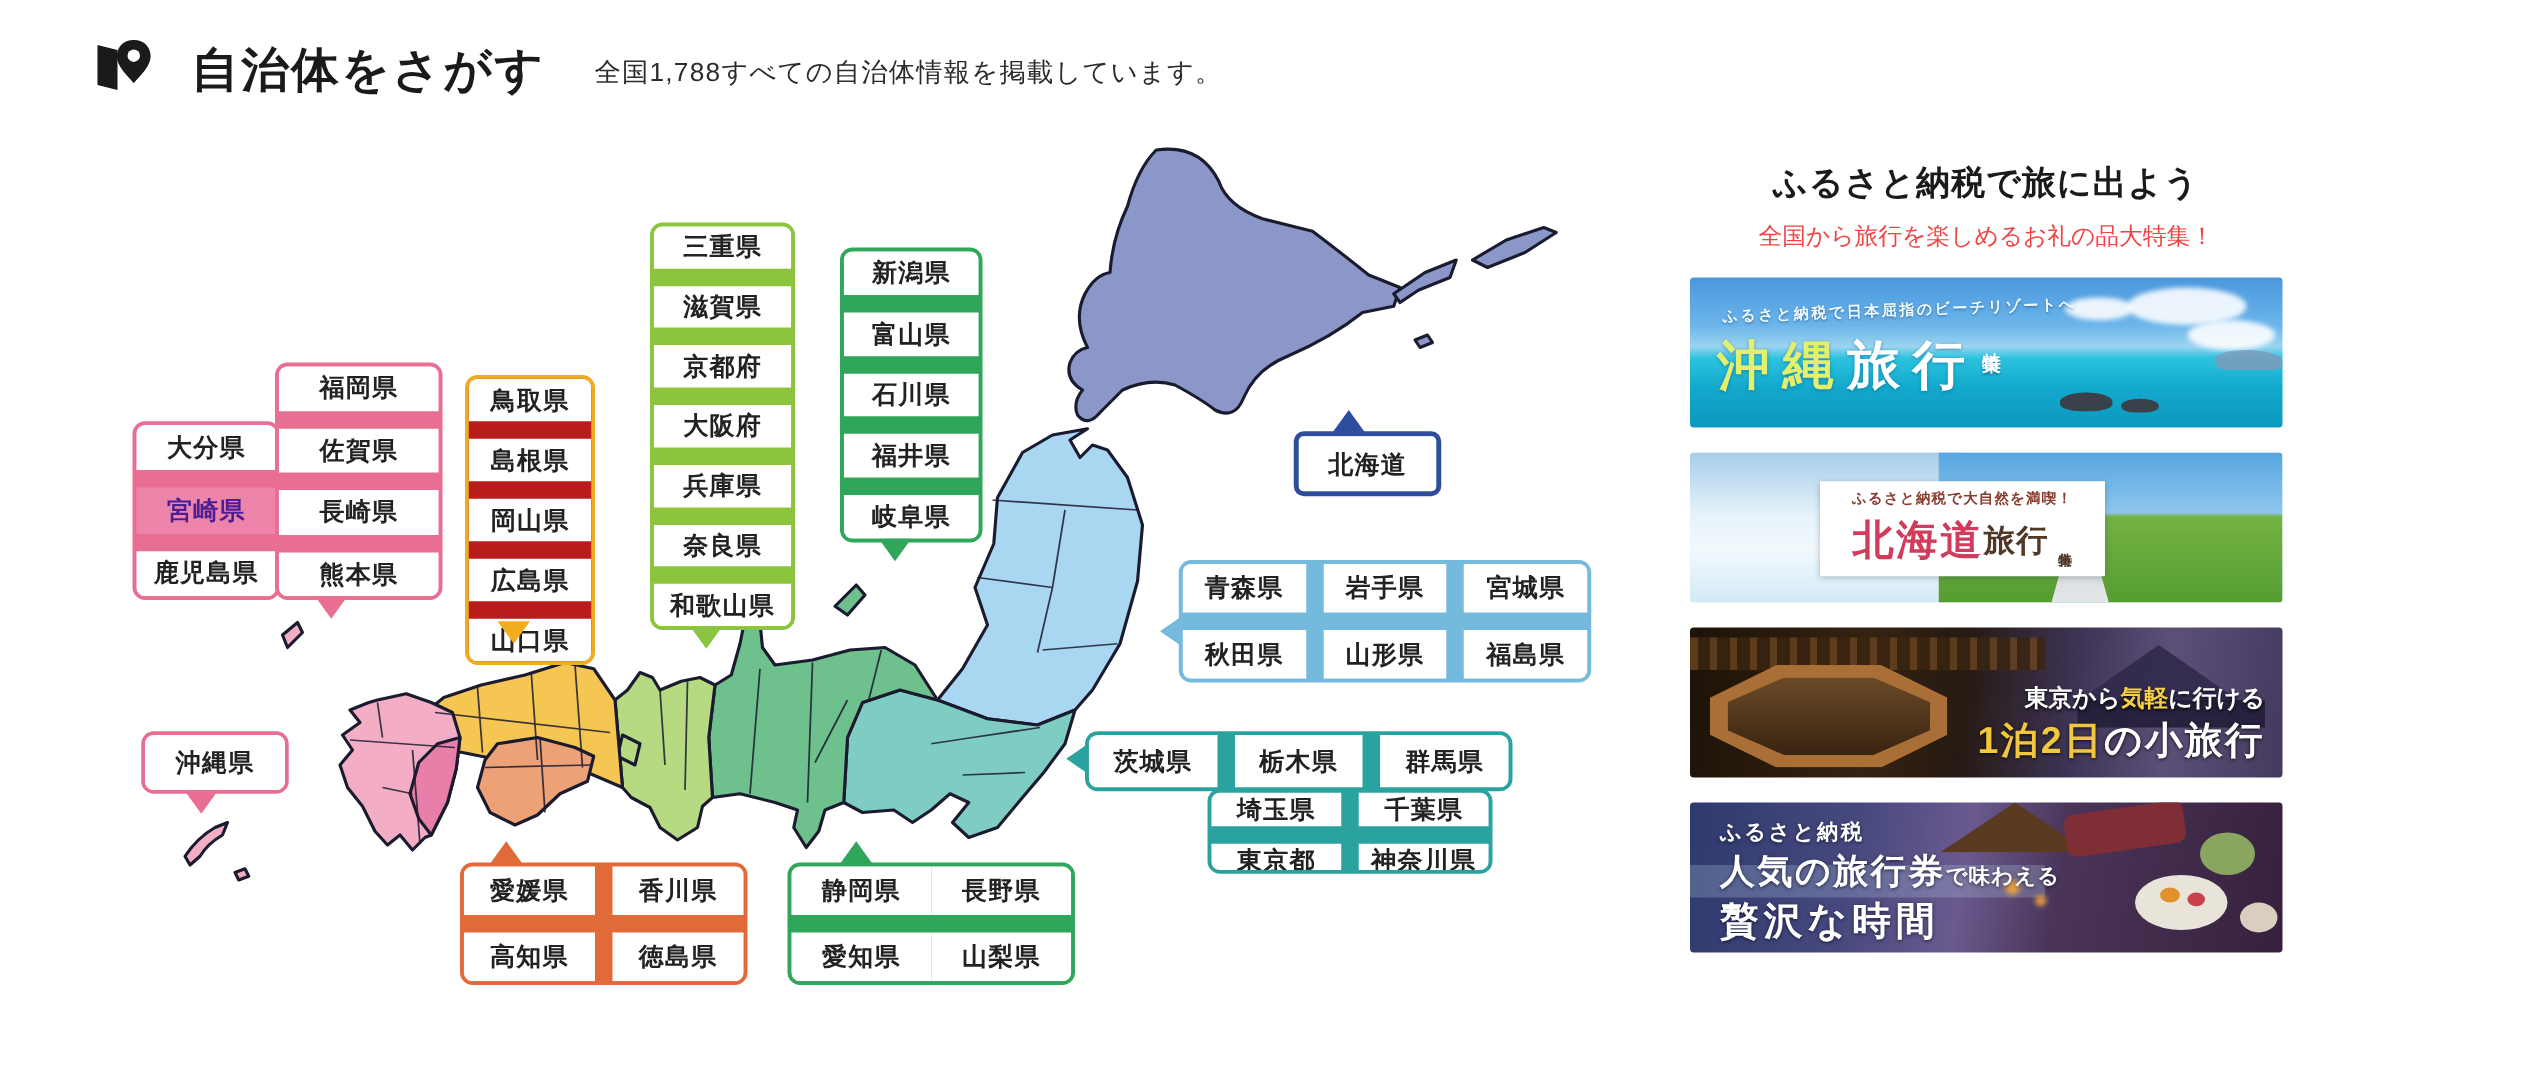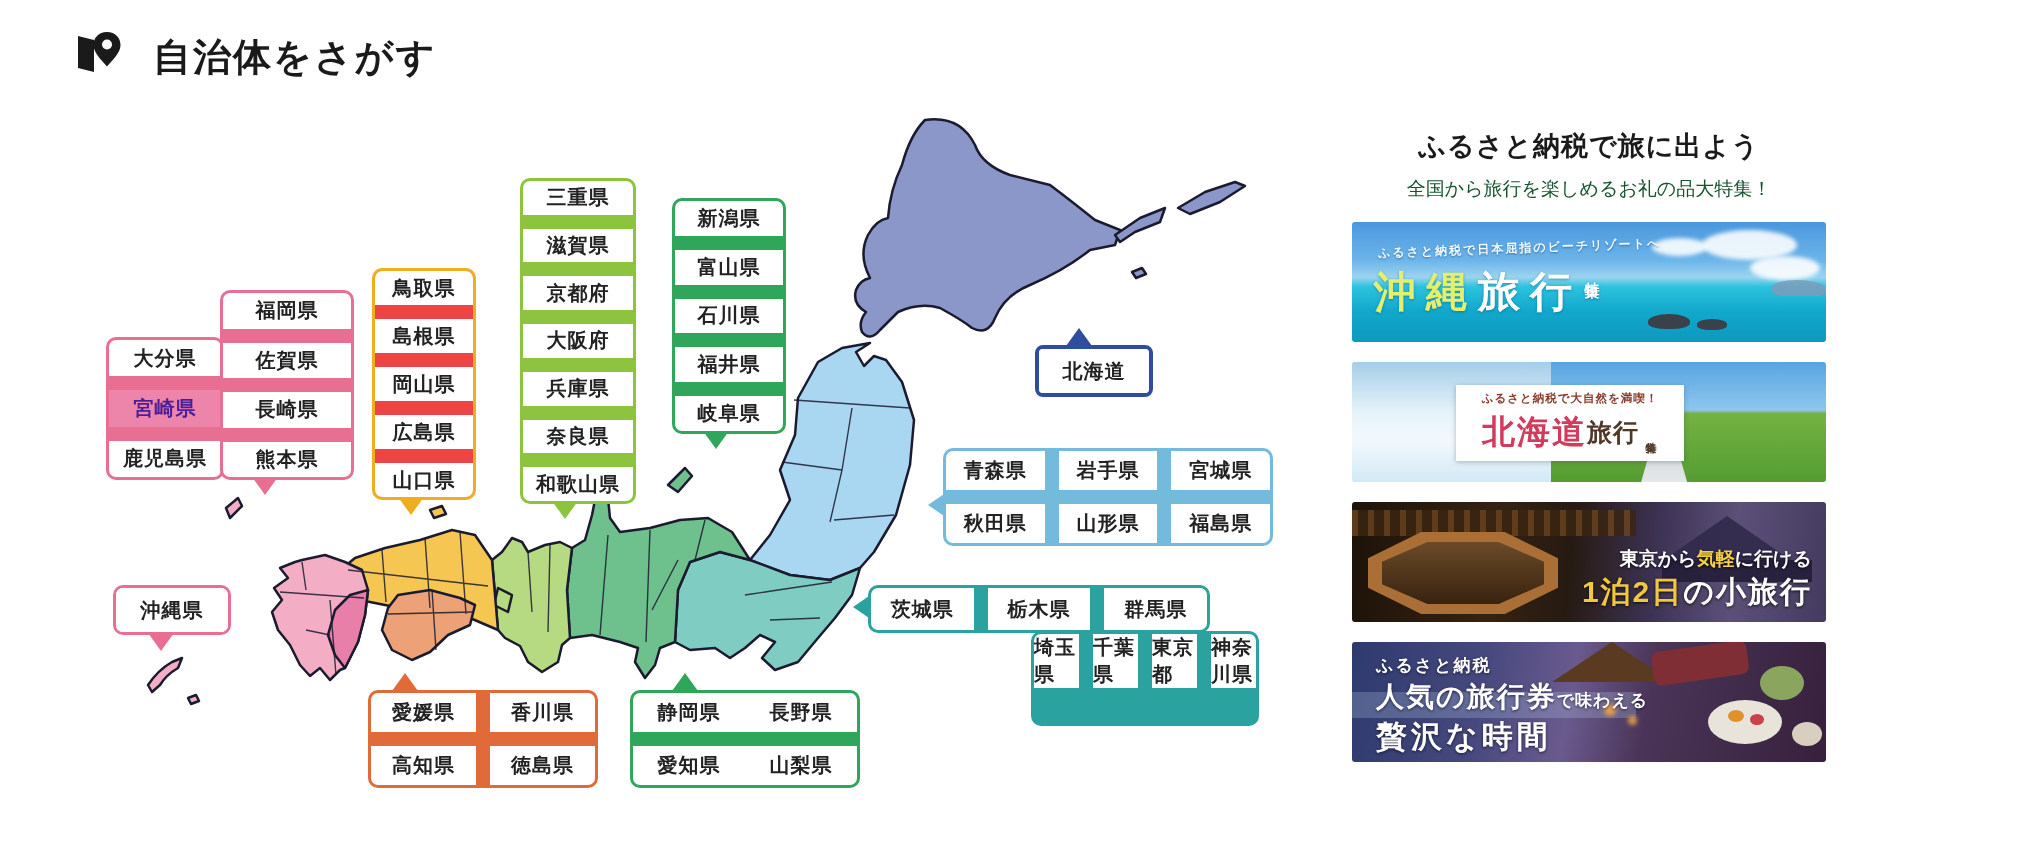--- a/index.html
+++ b/index.html
@@ -13,35 +13,35 @@
   .hdr .sub{font-size:21px;color:#2b2b2b;padding-bottom:6px;margin-left:10px;letter-spacing:1px;}
   .hdr svg{display:block;margin-bottom:0px;}
   
   .map-svg{position:absolute;left:130px;top:90px;}
   
   .pbox{position:absolute;box-sizing:border-box;border-radius:10px;display:grid;gap:14px;overflow:hidden;}
   .pbox .cell{background:#fff;display:flex;align-items:center;justify-content:center;
       font-weight:700;font-size:20px;color:#222;cursor:pointer;letter-spacing:1px;}
   .pbox .cell.hl{background:#ed85ab;color:#4c1d95;}
   .c-pink   {border:3px solid #e86f92;background:#e86f92;}
-  .c-yellow {border:3px solid #f0ad1e;background:#ef4444;}
+  .c-yellow {border:3px solid #f0ad1e;background:#b91c1c;margin-top:32px;}
   .c-lgreen {border:3px solid #8cc43d;background:#8cc43d;}
   .c-green  {border:3px solid #2fa65a;background:#2fa65a;}
   .c-navy   {border:4px solid #2f4d9e;background:#2f4d9e;border-radius:8px;}
   .c-lblue  {border:3px solid #74badd;background:#74badd;}
   .c-teal   {border:3px solid #2aa3a0;background:#2aa3a0;}
   .c-orange {border:3px solid #e06a38;background:#e06a38;}
   .arr{position:absolute;width:0;height:0;}
   .a-down{border-left:13px solid transparent;border-right:13px solid transparent;border-top:18px solid #000;}
   .a-up{border-left:13px solid transparent;border-right:13px solid transparent;border-bottom:18px solid #000;}
   .a-left{border-top:11px solid transparent;border-bottom:11px solid transparent;border-right:16px solid #000;}
   
   .sidebar{position:absolute;left:1352px;top:128px;width:474px;}
   .sb-h{font-size:27px;font-weight:800;text-align:center;letter-spacing:1px;}
-  .sb-s{font-size:19px;text-align:center;margin-top:12px;color:#14532d;}
+  .sb-s{font-size:19px;text-align:center;margin-top:12px;color:#ef4444;}
   .banner{position:relative;width:474px;height:120px;margin-top:20px;border-radius:3px;overflow:hidden;cursor:pointer;}
   .banner:first-of-type{margin-top:22px;}
   
   .b1{background:linear-gradient(180deg,#4a97dd 0%,#6cb5ea 32%,#9bd4f0 46%,#2cc3de 54%,#12a8cc 74%,#0d99be 100%);}
   .b1 .cloud{position:absolute;background:rgba(255,255,255,.88);border-radius:50%;filter:blur(2px);}
   .b1 .rock{position:absolute;background:#39414a;border-radius:50% 50% 40% 40%;}
   .b1 .isle{position:absolute;background:#7d9cba;border-radius:50% 60% 20% 30%;opacity:.85;}
   .b1 .tag{position:absolute;left:26px;top:18px;font-size:12px;color:#f3fbff;letter-spacing:2px;transform:rotate(-2deg);font-weight:700;text-shadow:0 1px 2px rgba(0,60,110,.5);}
   .b1 .big{position:absolute;left:22px;top:42px;display:flex;align-items:flex-start;}
   .b1 .big .t1{font-size:42px;font-weight:800;color:#e3f06d;letter-spacing:10px;text-shadow:0 1px 3px rgba(0,70,120,.45);}
@@ -85,20 +85,21 @@
 </head>
 <body>
 
 <div class="hdr">
   <svg width="52" height="48" viewBox="0 0 52 48">
     <path d="M6 6 L22 10 V42 L6 38 Z" fill="#1a1a1a"></path>
     <path d="M35 2 c8.5 0 13.5 6 13.5 13 c0 8 -8 15 -13.5 21.5 C29.5 30 21.5 23 21.5 15 C21.5 8 26.5 2 35 2 Z" fill="#1a1a1a"></path>
     <circle cx="35" cy="14.5" r="5" fill="#ffffff"></circle>
   </svg>
   <div class="ttl">自治体をさがす</div>
+  <div class="sub">全国1,788すべての自治体情報を掲載しています。</div>
 </div>
 
 <svg class="map-svg" width="1200" height="640" viewBox="0 0 1200 640">
   <g stroke="#1b1b2f" stroke-width="2.5" stroke-linejoin="round">
 
     <path fill="#8b96c9" d="M795,30 Q830,25 845,55 Q852,75 880,85 L920,95 Q940,110 965,130 L990,140 L985,155 L960,160 Q935,180 900,195 Q875,205 865,228 Q858,246 842,238 Q832,230 810,218 Q790,212 768,222 L750,240 Q740,252 732,242 Q728,232 736,222 Q722,214 726,200 Q730,190 740,188 Q728,165 738,145 Q746,130 758,128 Q760,100 772,75 Q780,45 795,30 Z"></path>
     <path fill="#8b96c9" d="M985,145 L1010,128 L1035,118 L1030,132 L1005,142 L990,152 Z"></path>
     <path fill="#8b96c9" d="M1048,118 L1075,102 L1105,92 L1115,96 L1090,112 L1060,124 Z"></path>
     <path fill="#8b96c9" d="M1002,182 l10,-4 l4,6 l-10,4 Z"></path>
 
@@ -195,21 +196,21 @@
   <div class="cell">山形県</div>
   <div class="cell">福島県</div>
 </div>
 
 <div class="arr a-left" style="left:853px;top:596px;border-right-color:#2aa3a0;"></div>
 <div class="pbox c-teal" style="left:868px;top:585px;width:342px;height:48px;grid-template-columns:1fr 1fr 1fr;">
   <div class="cell">茨城県</div>
   <div class="cell">栃木県</div>
   <div class="cell">群馬県</div>
 </div>
-<div class="pbox c-teal" style="left:1031px;top:631px;width:228px;height:95px;grid-template-columns:1fr 1fr 1fr 1fr;grid-template-rows:1fr 1fr;">
+<div class="pbox c-teal" style="left:966px;top:631px;width:228px;height:68px;grid-template-columns:1fr 1fr;grid-template-rows:1fr 1fr;">
   <div class="cell">埼玉県</div>
   <div class="cell">千葉県</div>
   <div class="cell">東京都</div>
   <div class="cell">神奈川県</div>
 </div>
 
 <div class="arr a-up" style="left:392px;top:673px;border-bottom-color:#e06a38;"></div>
 <div class="pbox c-orange" style="left:368px;top:690px;width:230px;height:98px;grid-template-columns:1fr 1fr;grid-template-rows:1fr 1fr;">
   <div class="cell">愛媛県</div>
   <div class="cell">香川県</div>

